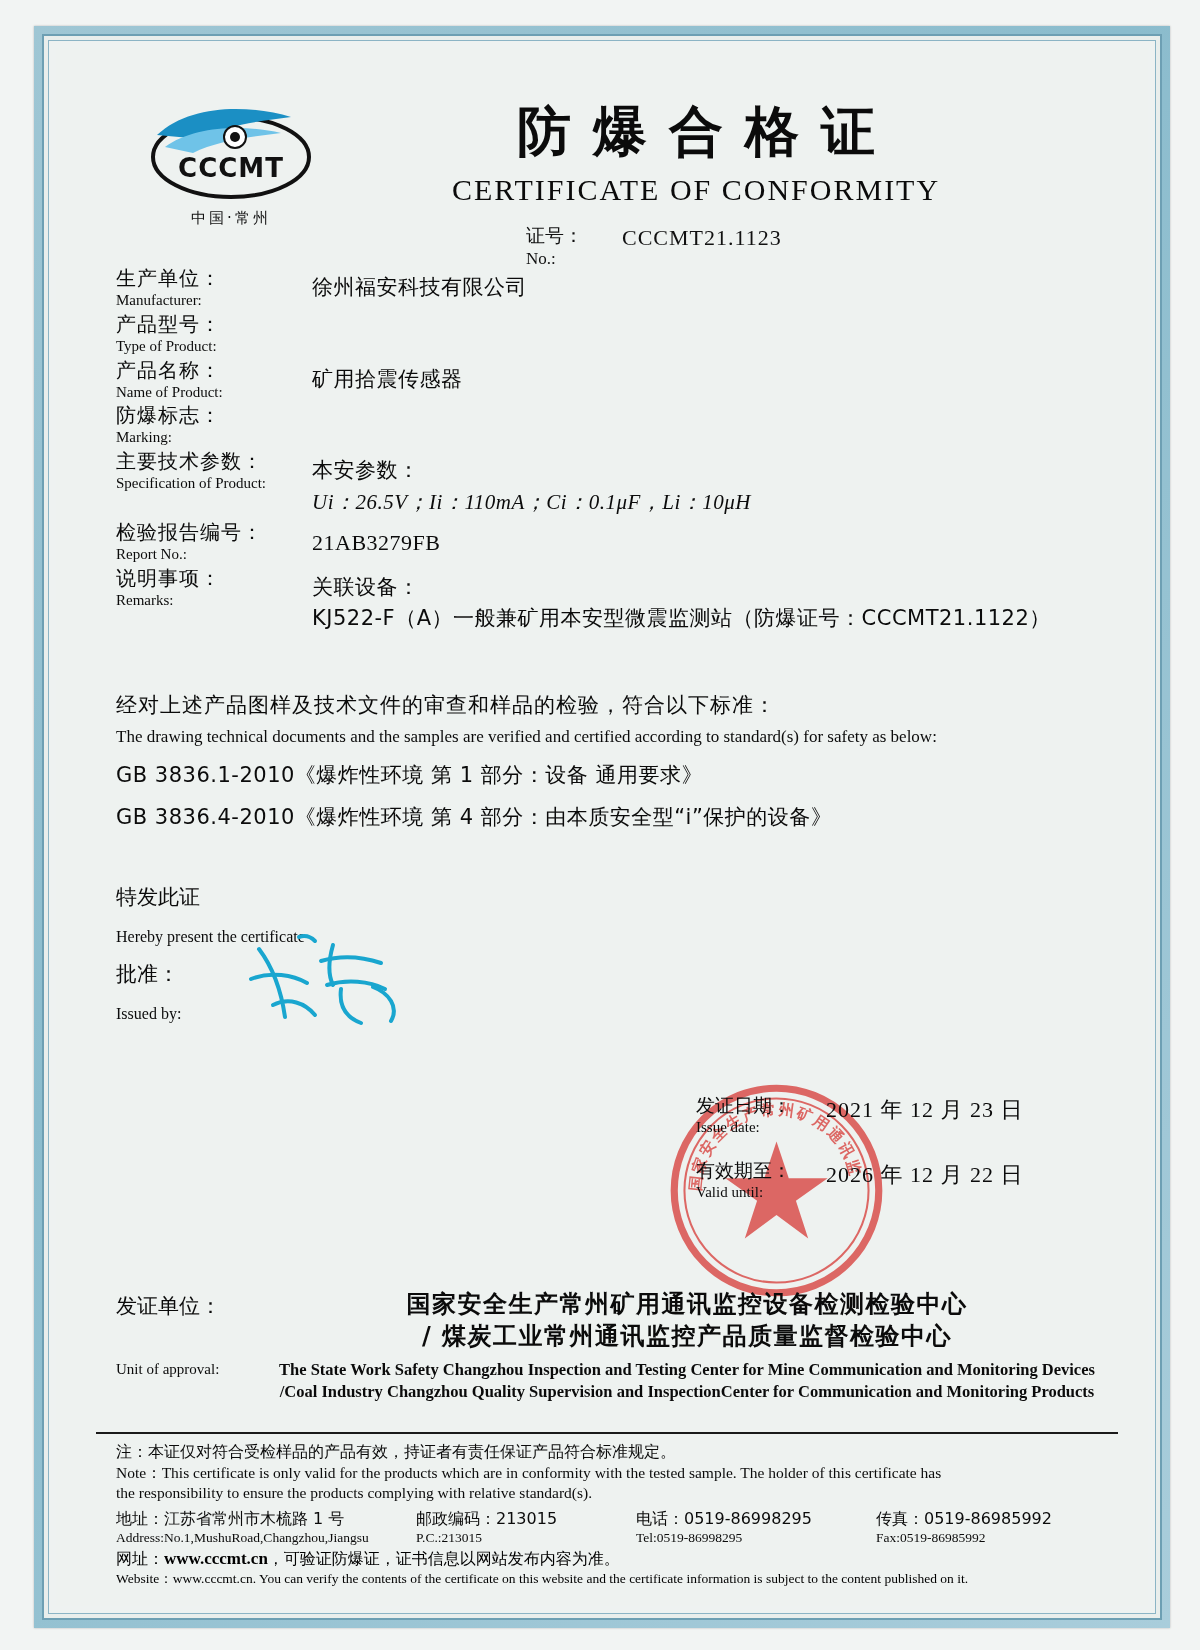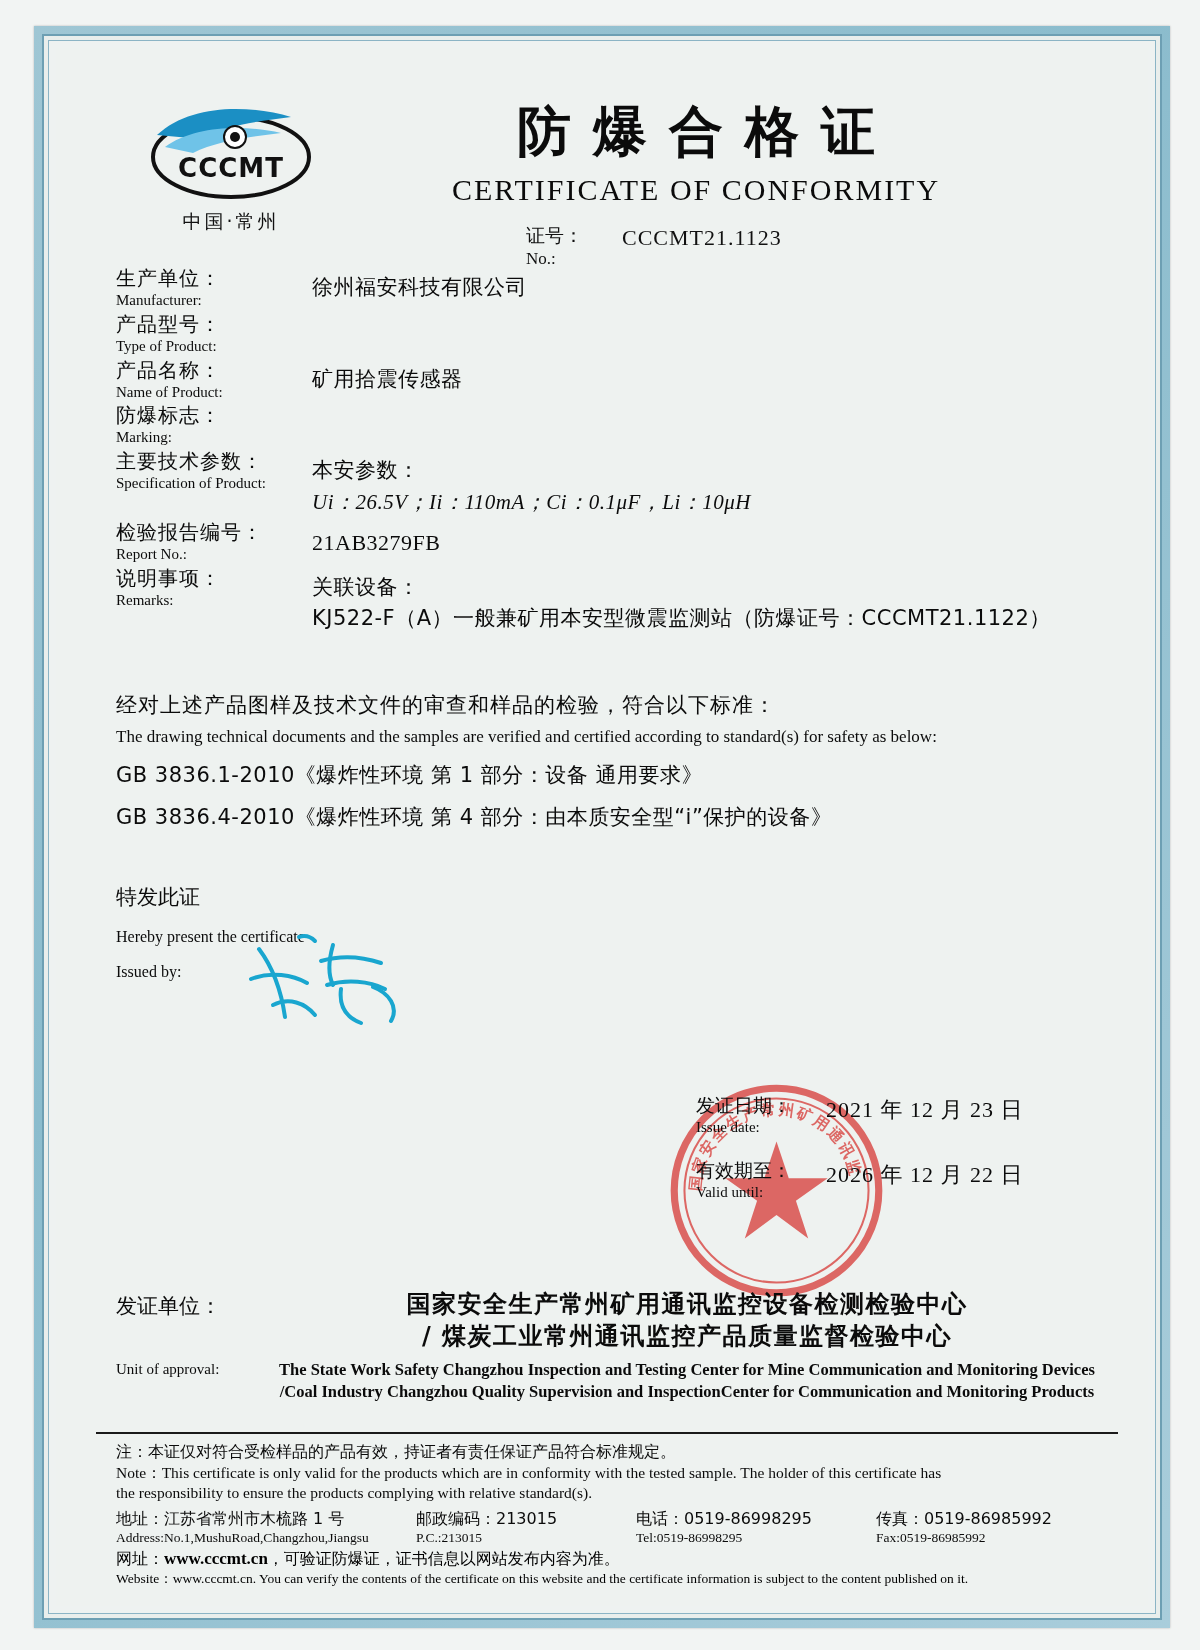--- a/index.html
+++ b/index.html
@@ -44,21 +44,21 @@
   .header{
     position:relative;
     height:190px;
   }
   .logo{
     position:absolute;left:60px;top:47px;width:230px;text-align:center;
   }
   .logo svg{display:block;margin:0 auto;}
   .logo .logo-sub{
     font-family:"DejaVu Sans", sans-serif;
-    font-size:19px;letter-spacing:3px;color:#111;margin-top:4px;
+    font-size:15px;letter-spacing:3px;color:#111;margin-top:4px;
   }
   .title-zh{
     position:absolute;left:320px;top:48px;width:640px;
     text-align:center;
     font-family:"DejaVu Serif", serif;
     font-weight:bold;
     font-size:54px;
     letter-spacing:22px;
     color:#0b0b0b;
     text-indent:22px;
@@ -327,20 +327,21 @@
     <div class="standards">
       <div class="std-zh">经对上述产品图样及技术文件的审查和样品的检验，符合以下标准：</div>
       <div class="std-en">The drawing technical documents and the samples are verified and certified according to standard(s) for safety as below:</div>
       <div class="std-item">GB 3836.1-2010《爆炸性环境 第 1 部分：设备 通用要求》</div>
       <div class="std-item">GB 3836.4-2010《爆炸性环境 第 4 部分：由本质安全型“i”保护的设备》</div>
     </div>
 
     <div class="issue">
       <div class="zh">特发此证</div>
       <div class="en">Hereby present the certificate</div>
+      <div class="zh2">批准：</div>
       <div class="en">Issued by:</div>
 
       <svg class="signature" viewBox="0 0 220 110">
         <g fill="none" stroke="#19a6cf" stroke-width="4" stroke-linecap="round">
           <path d="M18 18 C30 34, 40 58, 44 86"></path>
           <path d="M10 48 C30 40, 52 44, 66 52"></path>
           <path d="M32 74 C48 66, 64 72, 74 84"></path>
           <path d="M92 14 C88 28, 86 42, 92 54"></path>
           <path d="M80 30 C100 24, 122 26, 140 32"></path>
           <path d="M86 54 C106 48, 128 50, 144 58"></path>

